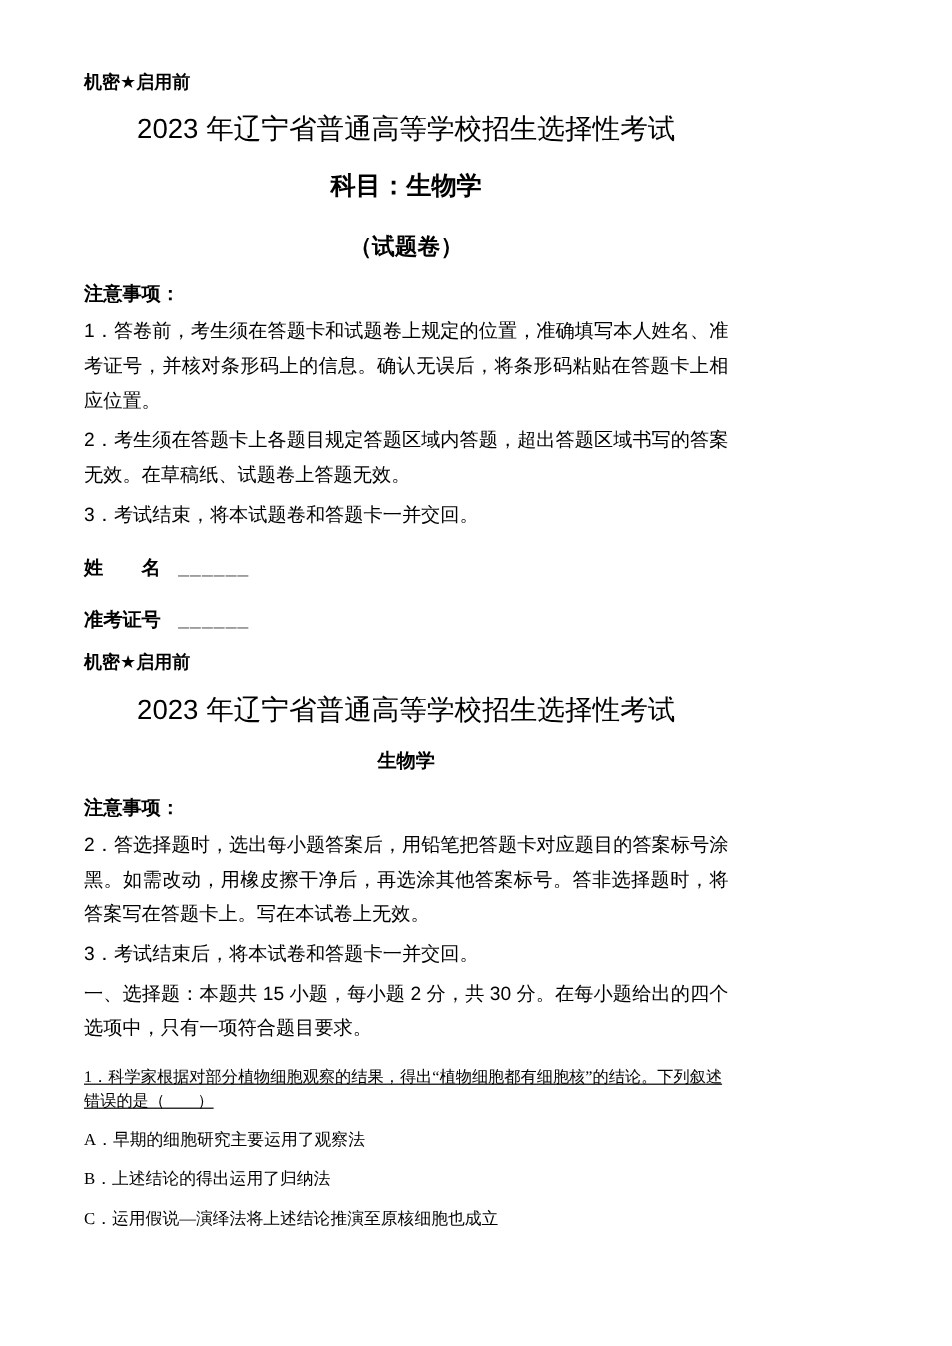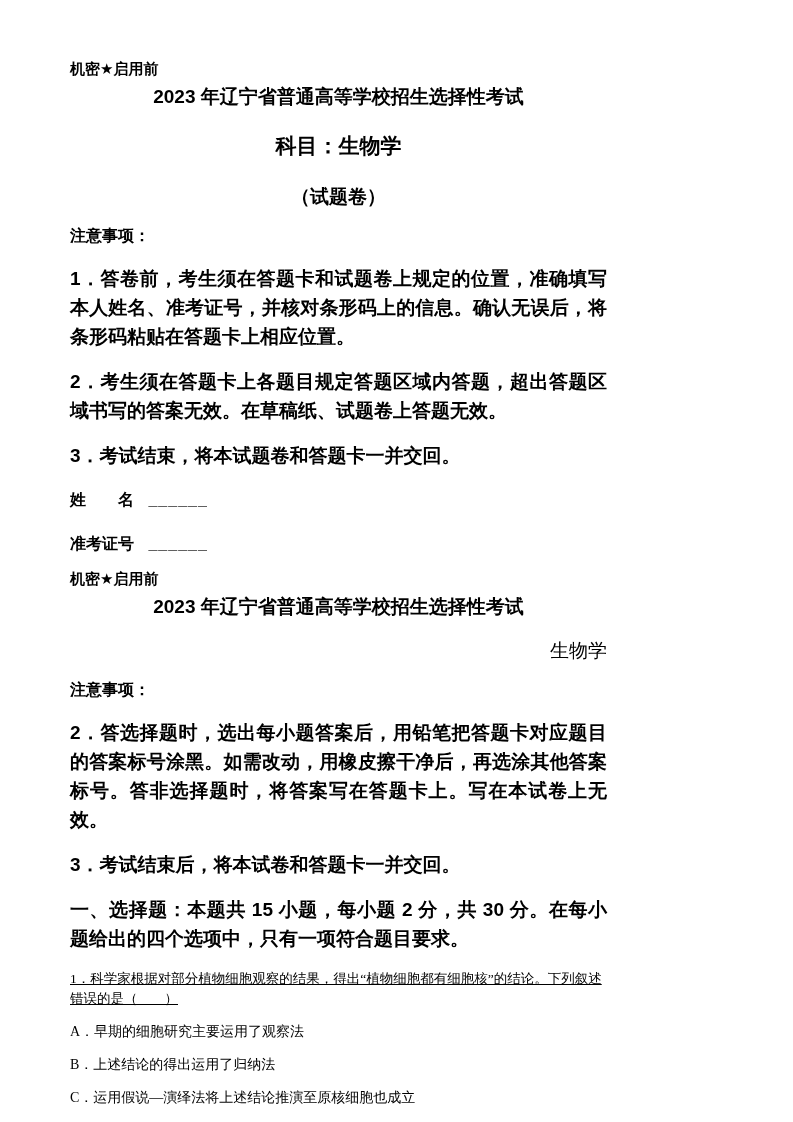--- a/index.html
+++ b/index.html
@@ -17,25 +17,25 @@
     color: #000000;
     font-family: "Liberation Sans", "DejaVu Sans", sans-serif;
     overflow: hidden;
   }
   .conf {
     font-size: 15px;
     font-weight: 700;
     line-height: 22px;
   }
   .title {
-    font-size: 19px;
-    font-weight: 700;
+    font-size: 23px;
+    font-weight: 400;
     text-align: center;
     line-height: 26px;
-    margin-top: 4px;
+    margin-top: 14px;
   }
   .subject {
     font-size: 21px;
     font-weight: 700;
     text-align: center;
     line-height: 28px;
     margin-top: 22px;
   }
   .papertype {
     font-size: 19px;
@@ -44,43 +44,43 @@
     line-height: 26px;
     margin-top: 24px;
   }
   .notice-head {
     font-size: 16px;
     font-weight: 700;
     line-height: 24px;
     margin-top: 14px;
   }
   .note {
-    font-size: 19px;
-    font-weight: 700;
+    font-size: 16px;
+    font-weight: 400;
     line-height: 29px;
-    margin: 16px 0 0 0;
+    margin: 4px 0 0 0;
     text-align: justify;
   }
   .field-row {
     font-size: 16px;
     font-weight: 700;
     line-height: 29px;
     margin-top: 15px;
   }
   .field-row .blank {
     margin-left: 10px;
     letter-spacing: 1px;
   }
   .conf2 {
     margin-top: 10px;
   }
   .subject2 {
-    font-size: 19px;
-    font-weight: 400;
-    text-align: right;
+    font-size: 16px;
+    font-weight: 700;
+    text-align: center;
     line-height: 26px;
     margin-top: 18px;
   }
   .section {
     line-height: 29px;
   }
   .qstem {
     font-size: 13.5px;
     font-weight: 400;
     line-height: 20px;

